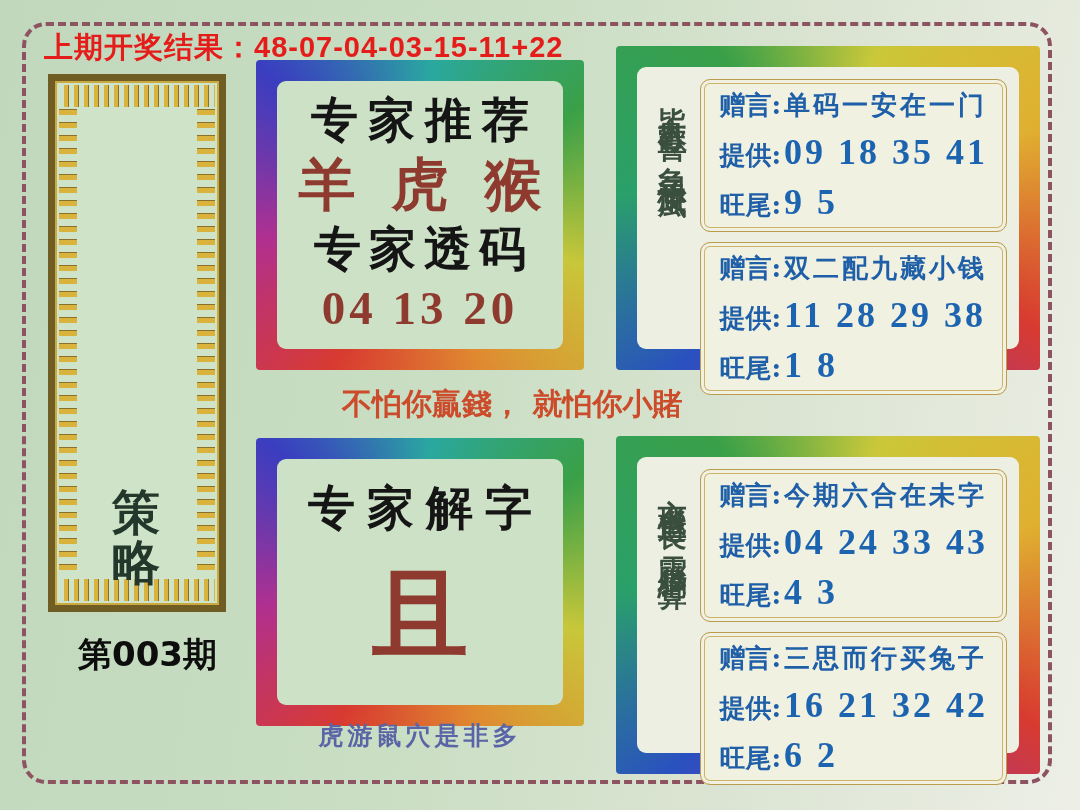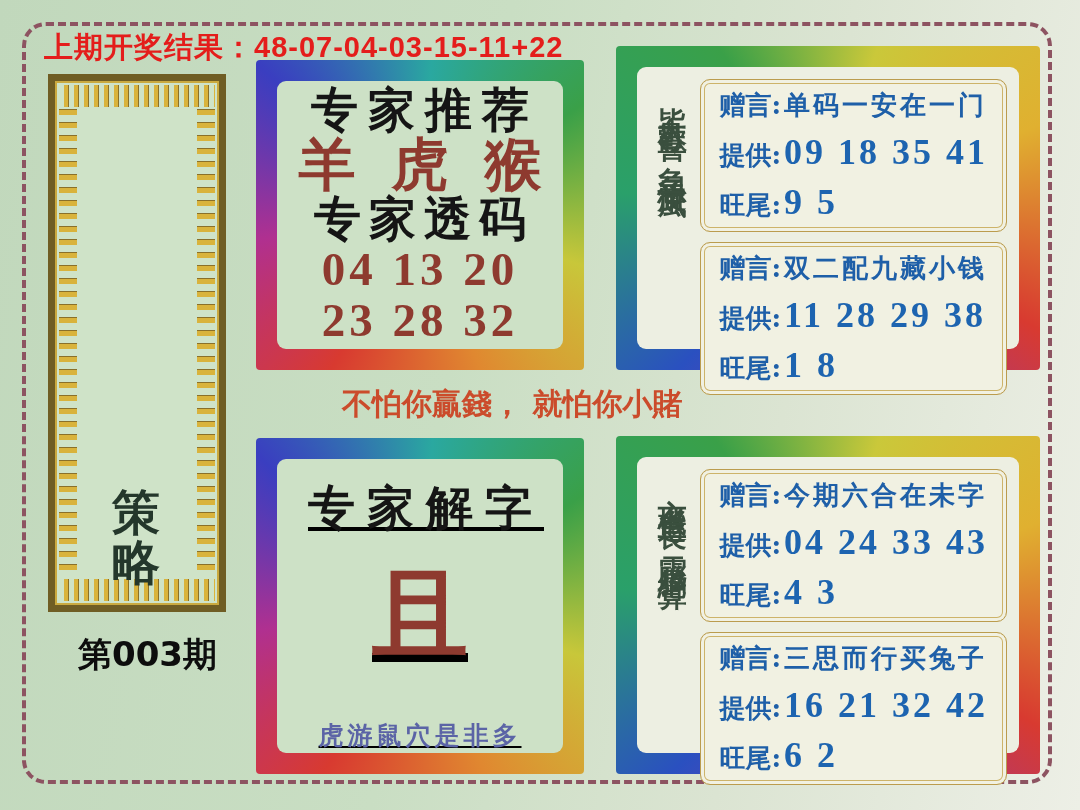--- a/index.html
+++ b/index.html
@@ -34,21 +34,21 @@
 
   
   .gbox{position:absolute;border-radius:4px;padding:21px;box-sizing:border-box;}
   .gbox.center{background:conic-gradient(from 210deg,#d83a30,#b03090,#3a3ec0,#2aa8a0,#3aa048,#c8c73a,#e08830,#d83a30);}
   .gbox.right{background:conic-gradient(from 120deg,#d83a30,#8838b0,#2a50c0,#2aa06a,#3aa048,#cac83a,#e0b030,#d83a30);}
   .gbox-inner{width:100%;height:100%;border-radius:9px;box-sizing:border-box;}
   .center .gbox-inner{background:#cde1c6;display:flex;flex-direction:column;align-items:center;}
   .right .gbox-inner{background:#edefe2;display:flex;padding:12px 12px;gap:4px;}
 
   .box-center-top{left:256px;top:60px;width:328px;height:310px;}
-  .box-center-bottom{left:256px;top:438px;width:328px;height:336px;text-decoration:underline;}
+  .box-center-bottom{left:256px;top:438px;width:328px;height:288px;}
   .box-right-top{left:616px;top:46px;width:424px;height:324px;}
   .box-right-bottom{left:616px;top:436px;width:424px;height:338px;}
 
   .box-center-top .gbox-inner{justify-content:space-evenly;padding:4px 0;}
   .calli{font-family:"DejaVu Serif",serif;font-weight:bold;color:#151515;line-height:1.05;}
   .rec-title{font-size:47px;letter-spacing:10px;margin-right:-10px;}
   .rec-zodiac{font-size:57px;color:#8e3a2f;letter-spacing:36px;margin-right:-36px;}
   .rec-sub{font-size:47px;letter-spacing:8px;margin-right:-8px;}
   .rec-codes{font-family:"Liberation Serif",serif;font-weight:bold;font-size:47px;color:#8e3a2f;
         letter-spacing:4px;line-height:1.1;text-align:center;}
@@ -97,21 +97,20 @@
   </div>
   <div class="issue">第003期</div>
 
   <div class="gbox center box-center-top">
     <div class="gbox-inner">
       <div class="calli rec-title">专家推荐</div>
       <div class="calli rec-zodiac">羊虎猴</div>
       <div class="calli rec-sub">专家透码</div>
       <div class="rec-codes">
         <div>04 13 20</div>
-        <div>23 28 32</div>
       </div>
     </div>
   </div>
 
   <div class="quote">
     <span>不怕你贏錢， 就怕你小賭</span>
   </div>
 
   <div class="gbox center box-center-bottom">
     <div class="gbox-inner">

